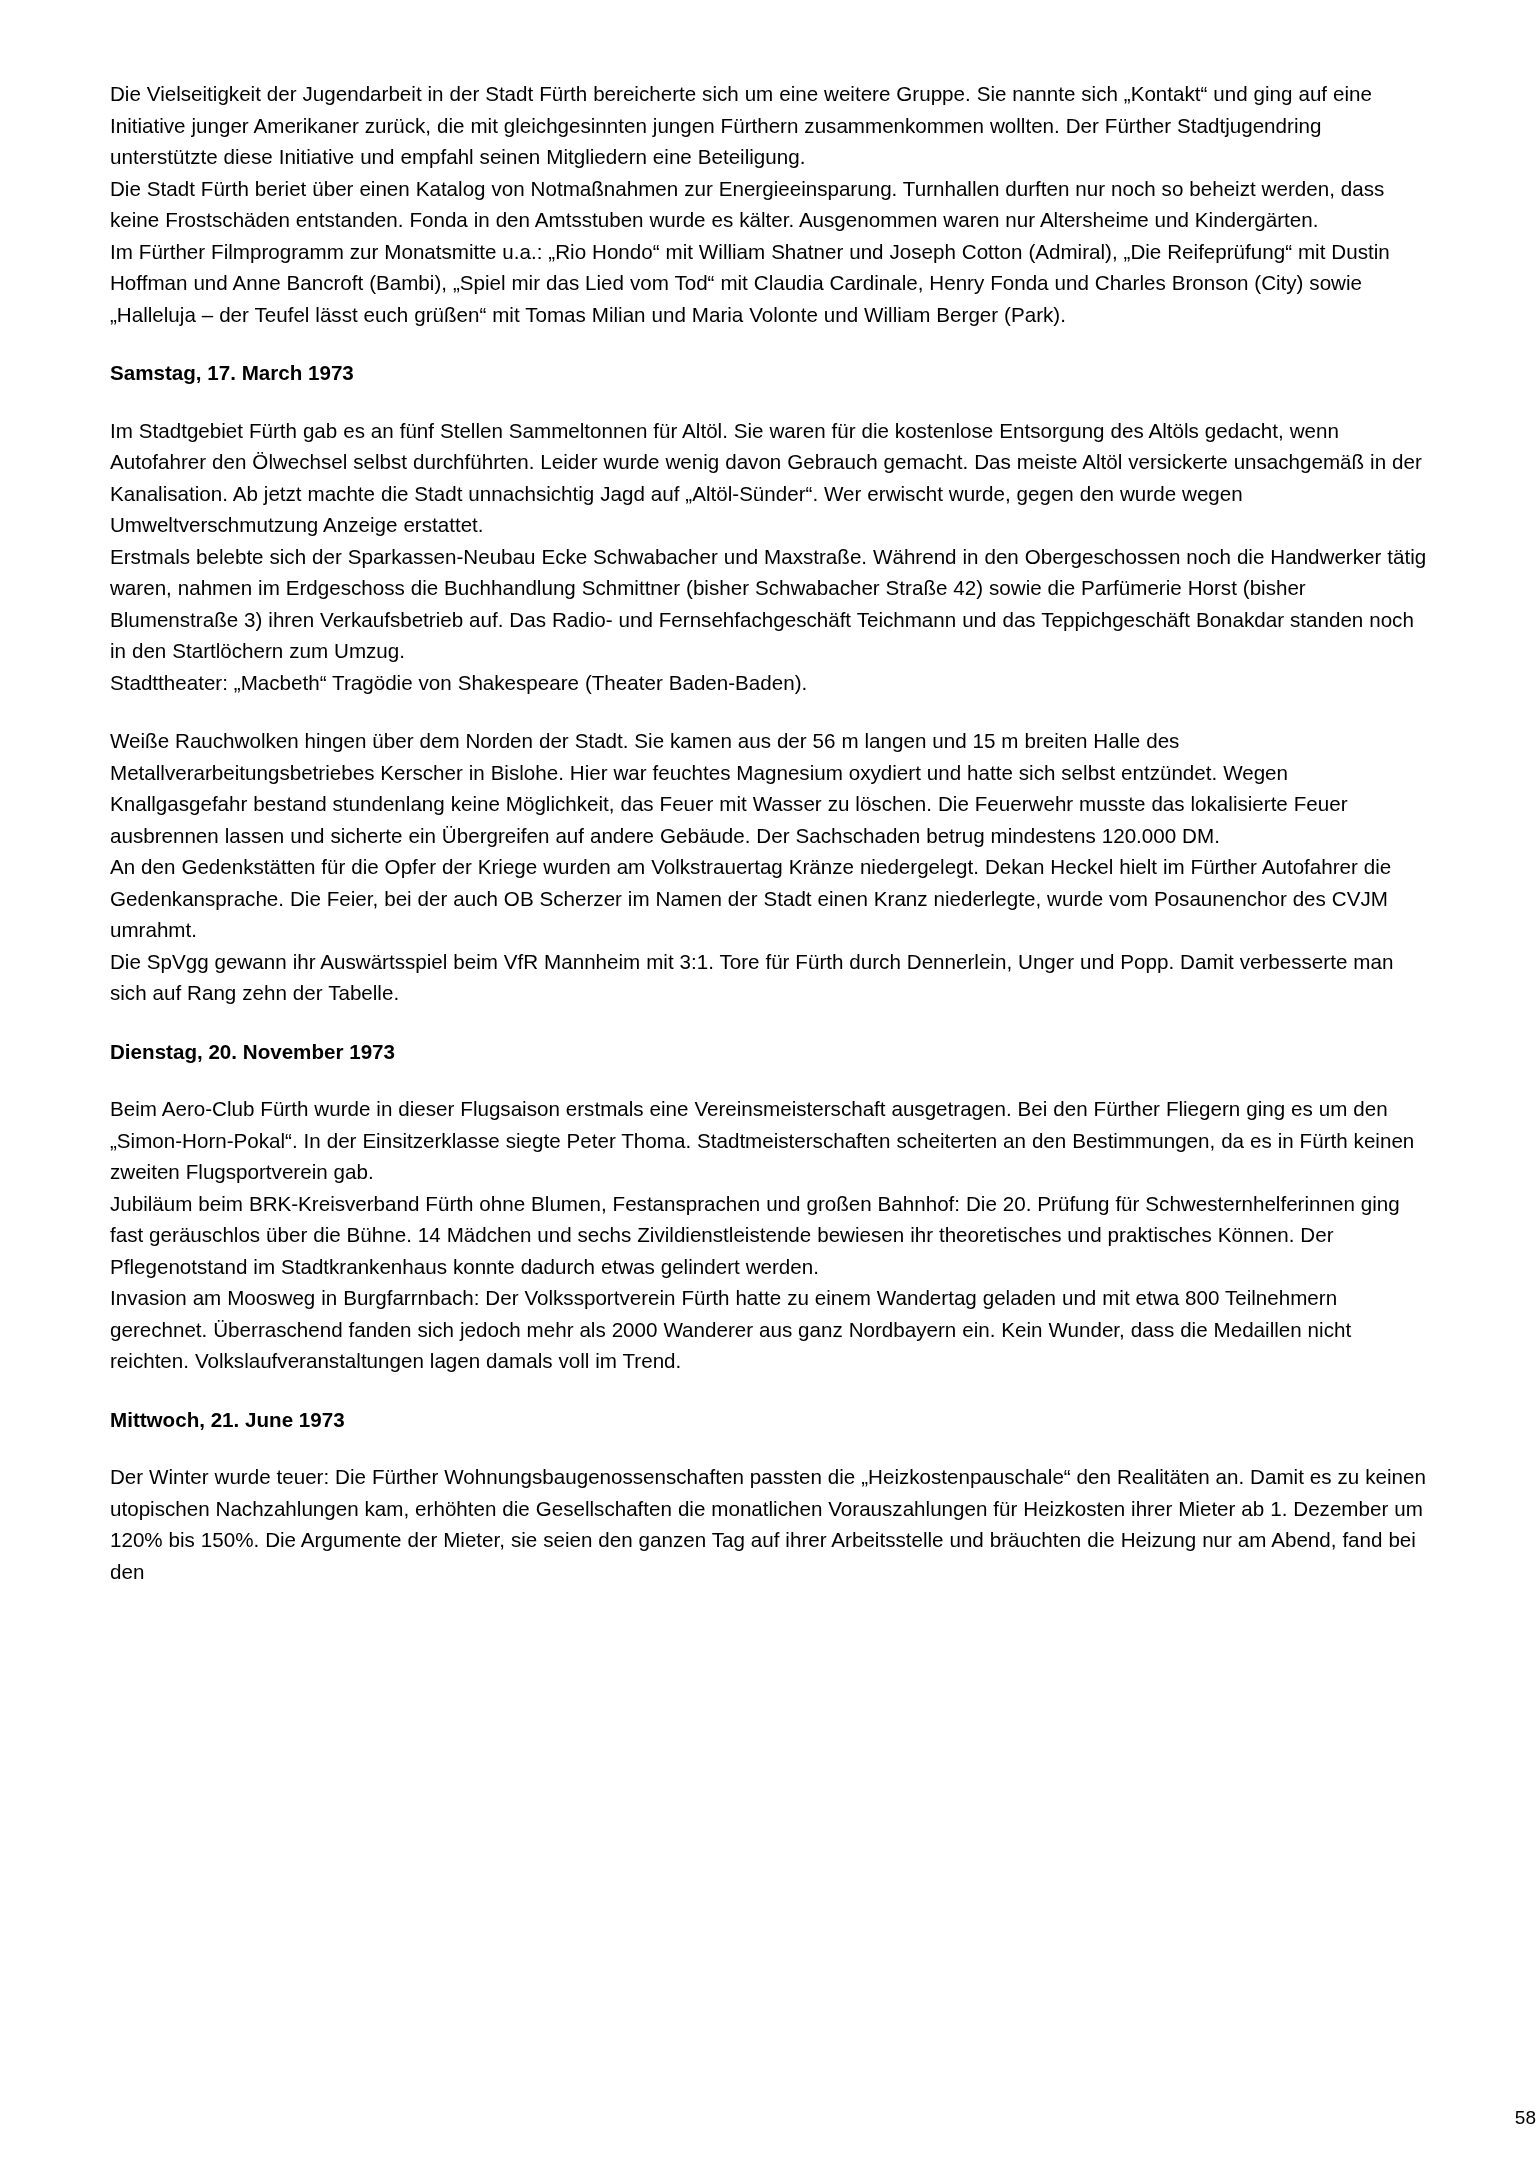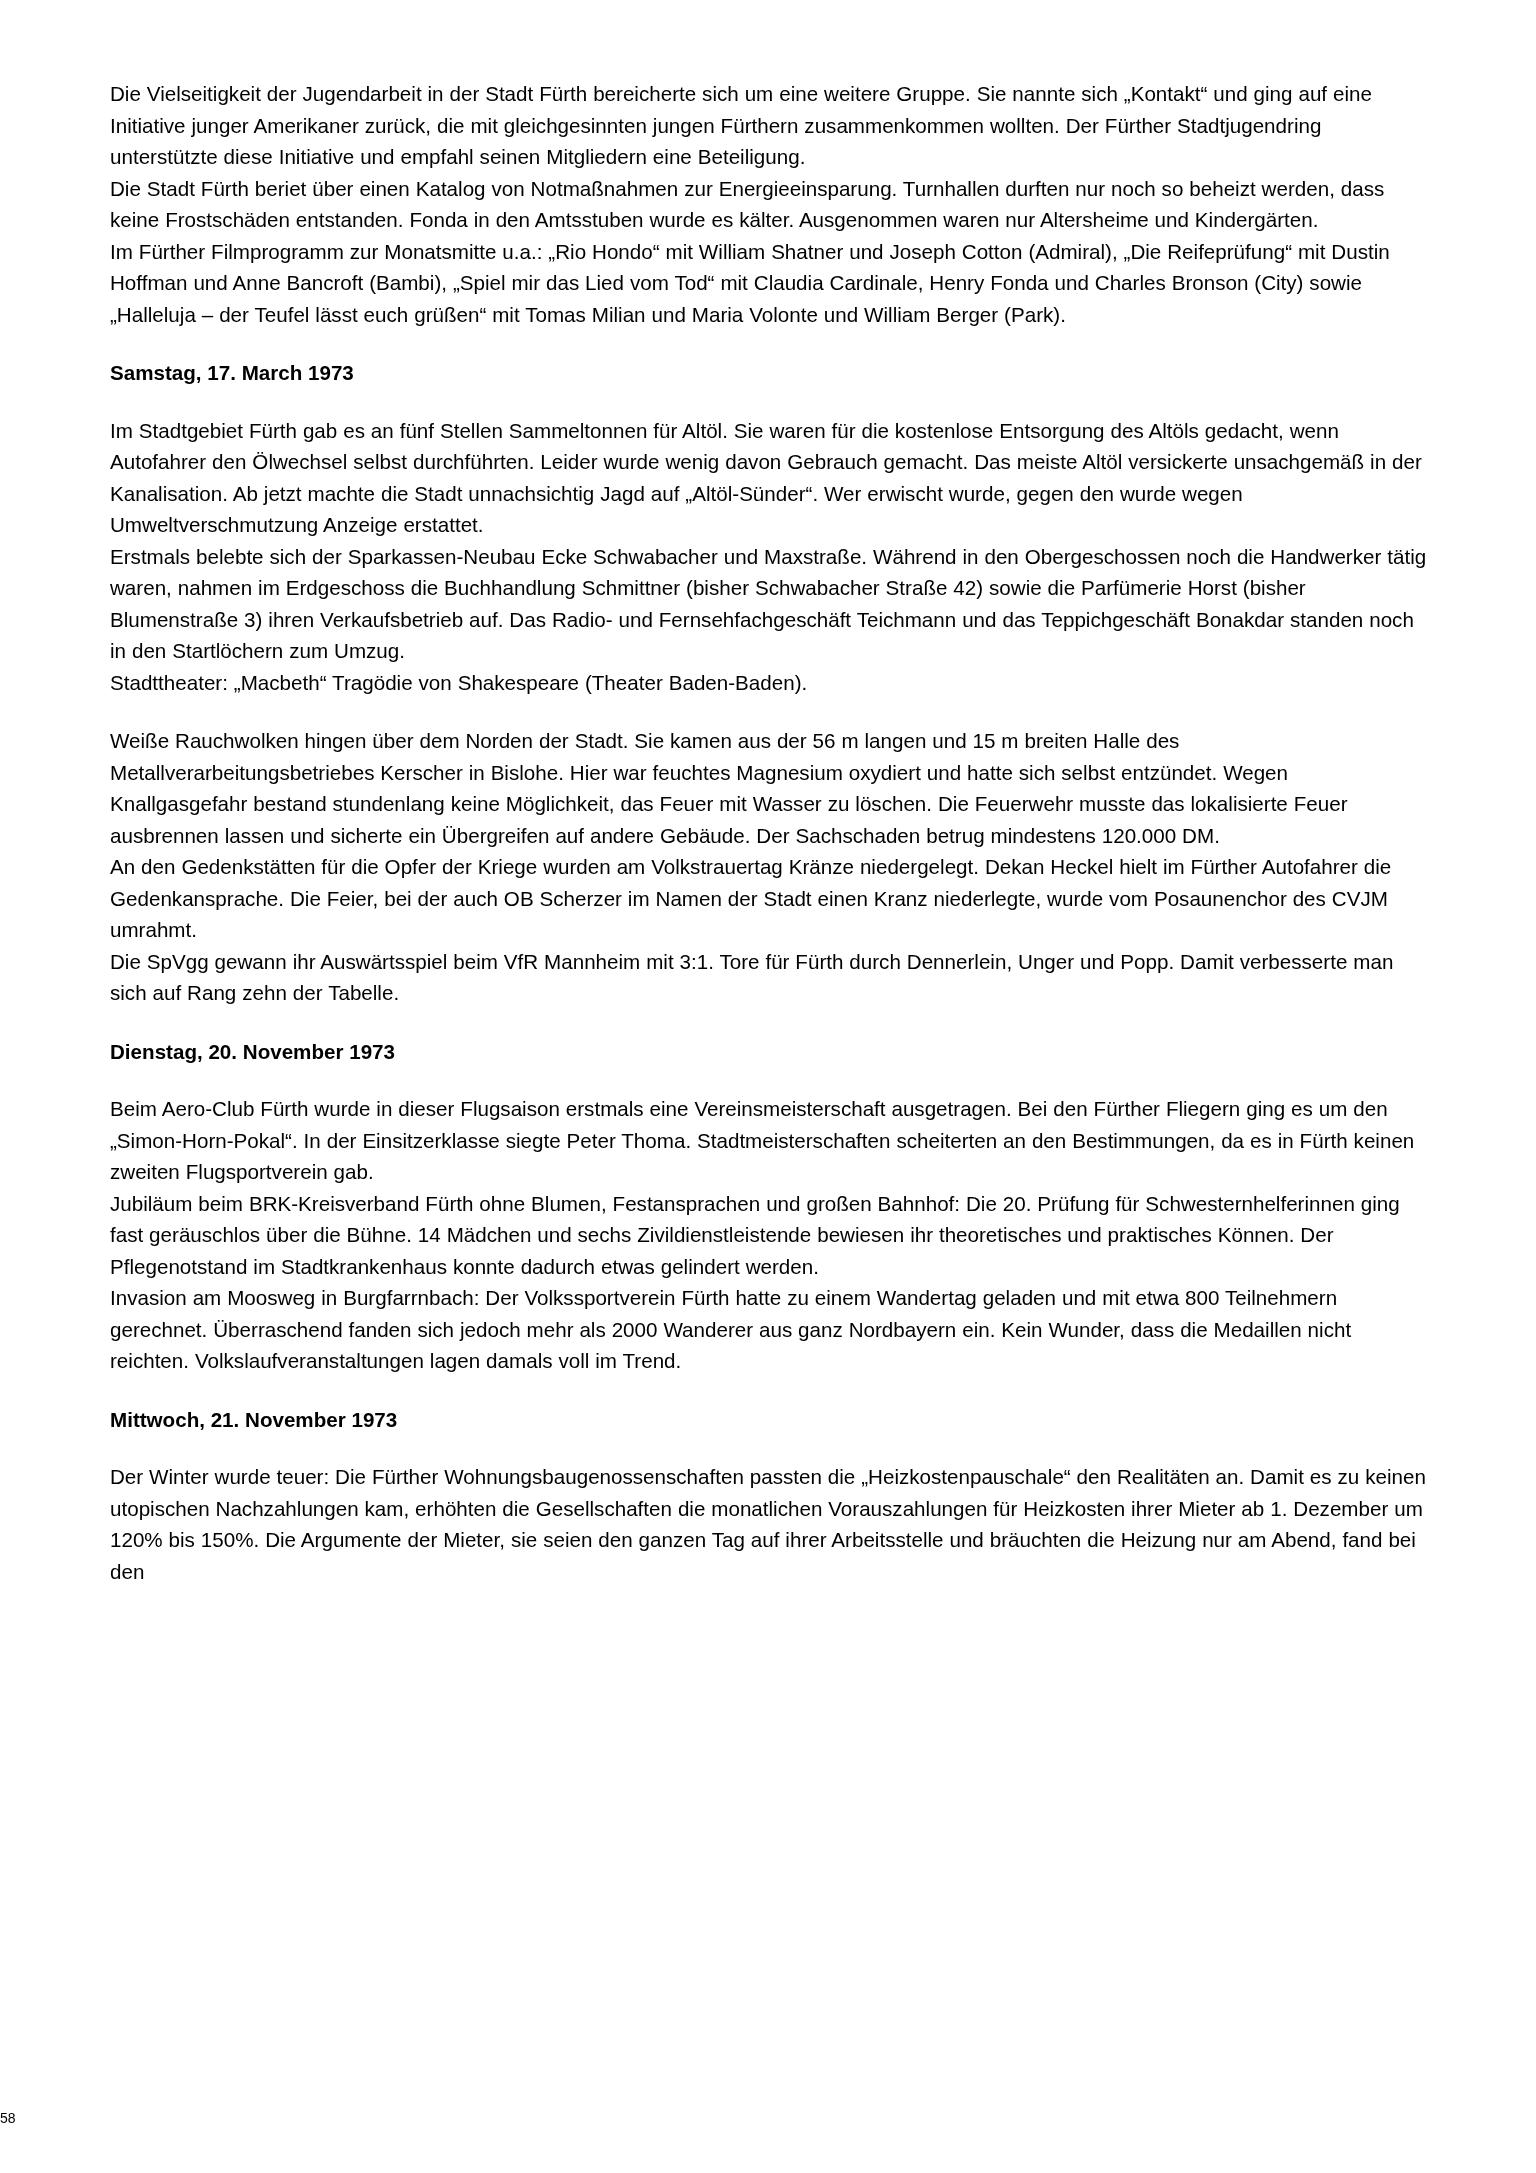--- a/index.html
+++ b/index.html
@@ -42,22 +42,22 @@
     margin: 0 0 26px 0;
   }
   .body-group {
     margin-bottom: 28px;
   }
   .pagenum {
     position: absolute;
     left: 0;
     right: 0;
     bottom: 42px;
-    text-align: left;
-    font-size: 14px;
+    text-align: right;
+    font-size: 19px;
     line-height: 26px;
   }
 </style>
 </head>
 <body>
 
 <div class="page">
 
 
   <div class="block">
@@ -80,19 +80,19 @@
   </div>
 
   <div class="block">
     <h2 class="heading">Dienstag, 20. November 1973</h2>
     <p class="para">Beim Aero-Club Fürth wurde in dieser Flugsaison erstmals eine Vereinsmeisterschaft ausgetragen. Bei den Fürther Fliegern ging es um den „Simon-Horn-Pokal“. In der Einsitzerklasse siegte Peter Thoma. Stadtmeisterschaften scheiterten an den Bestimmungen, da es in Fürth keinen zweiten Flugsportverein gab.</p>
     <p class="para">Jubiläum beim BRK-Kreisverband Fürth ohne Blumen, Festansprachen und großen Bahnhof: Die 20. Prüfung für Schwesternhelferinnen ging fast geräuschlos über die Bühne. 14 Mädchen und sechs Zivildienstleistende bewiesen ihr theoretisches und praktisches Können. Der Pflegenotstand im Stadtkrankenhaus konnte dadurch etwas gelindert werden.</p>
     <p class="para">Invasion am Moosweg in Burgfarrnbach: Der Volkssportverein Fürth hatte zu einem Wandertag geladen und mit etwa 800 Teilnehmern gerechnet. Überraschend fanden sich jedoch mehr als 2000 Wanderer aus ganz Nordbayern ein. Kein Wunder, dass die Medaillen nicht reichten. Volkslaufveranstaltungen lagen damals voll im Trend.</p>
   </div>
 
   <div class="block">
-    <h2 class="heading">Mittwoch, 21. November 1973</h2>
+    <h2 class="heading">Mittwoch, 21. June 1973</h2>
     <p class="para">Der Winter wurde teuer: Die Fürther Wohnungsbaugenossenschaften passten die „Heizkostenpauschale“ den Realitäten an. Damit es zu keinen utopischen Nachzahlungen kam, erhöhten die Gesellschaften die monatlichen Vorauszahlungen für Heizkosten ihrer Mieter ab 1. Dezember um 120% bis 150%. Die Argumente der Mieter, sie seien den ganzen Tag auf ihrer Arbeitsstelle und bräuchten die Heizung nur am Abend, fand bei den</p>
   </div>
 
   <div class="pagenum">58</div>
 
 </div>
 
 </body></html>

